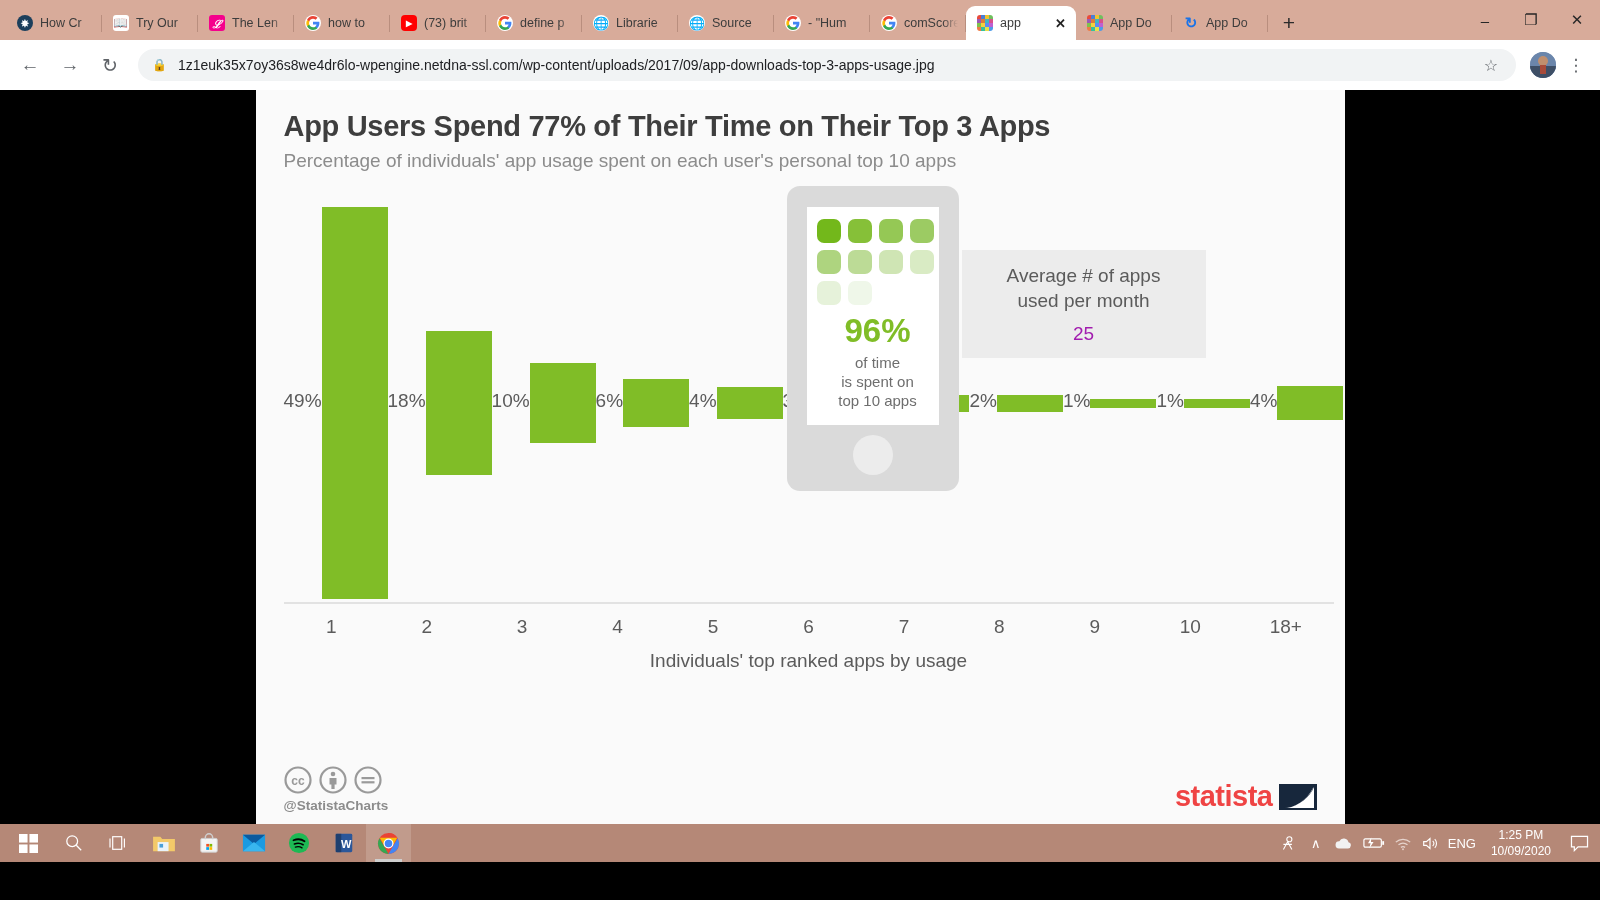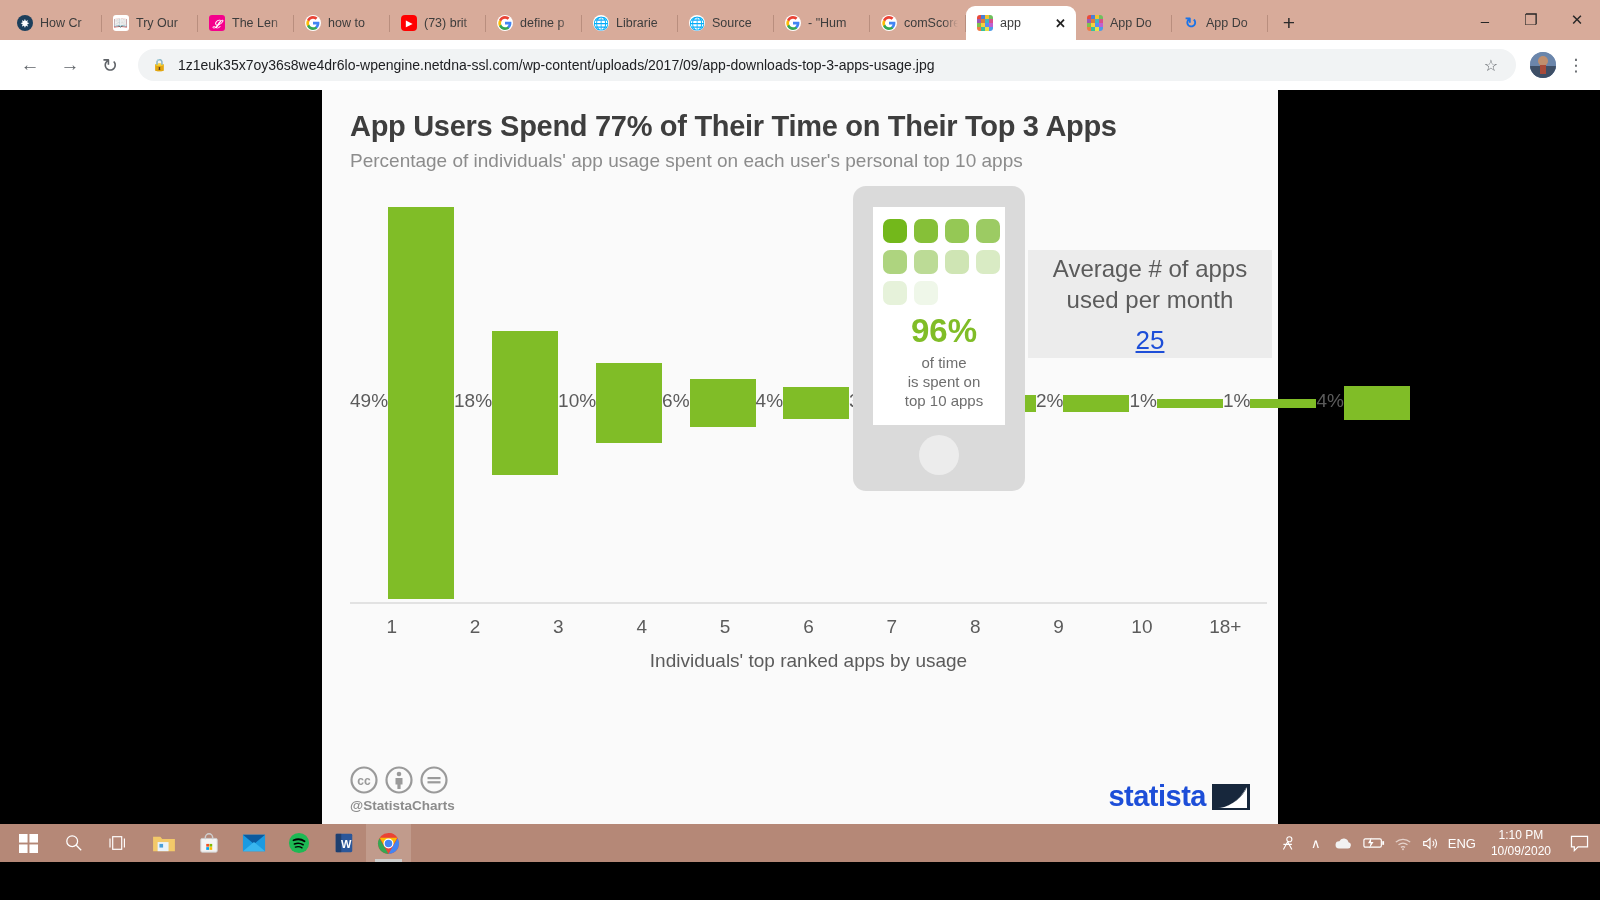--- a/index.html
+++ b/index.html
@@ -82,21 +82,21 @@
   }
   .avatar svg { display: block; }
   .kebab { width: 24px; color: #5f6368; font-size: 17px; text-align: center; }
 
   
   .viewer {
     height: 772px; background: #000; display: flex;
     align-items: flex-start; justify-content: center;
   }
   .infographic {
-    width: 956px; height: 745px; background: #fafafa;
+    width: 1089px; height: 745px; background: #fafafa;
     padding: 20px 11px 0 28px; position: relative;
     color: #4d4d4d;
   }
   .ig-title {
     font-size: 29px; font-weight: bold; color: #3e3e3e;
     letter-spacing: -0.3px; line-height: 1.15;
   }
   .ig-sub { font-size: 19px; color: #8c8c8c; margin-top: 7px; }
 
   .chartarea { position: relative; height: 470px; margin-top: 22px; }
@@ -150,41 +150,41 @@
     bottom: 16px; width: 40px; height: 40px;
     background: #ececec; border-radius: 50%;
   }
   .avgbox {
     position: absolute; left: 678px; top: 56px;
     width: 244px; height: 108px; background: #ececec;
     display: flex; flex-direction: column; align-items: center;
     justify-content: center; z-index: 3;
   }
   .avgbox .lbl {
-    font-size: 24px; color: #5b5b5b; text-align: center; line-height: 1.3;
+    font-size: 19px; color: #5b5b5b; text-align: center; line-height: 1.3;
   }
   .avgbox .val {
-    font-size: 26px; color: #1d4ed8; margin-top: 9px; text-decoration: underline;
+    font-size: 19px; color: #a21caf; margin-top: 9px;
   }
 
   
   .ig-footer {
     position: absolute; left: 28px; right: 28px; bottom: 22px;
     display: flex; align-items: flex-end;
   }
   .cc-icons { display: flex; gap: 7px; }
   .cc-icons svg { display: block; }
   .cc-handle {
     font-size: 13.5px; color: #8c8c8c; font-weight: bold;
     margin-top: 4px;
   }
   .src-lines { margin-left: 22px; font-size: 16.5px; color: #8c8c8c; line-height: 1.45; }
   .statista { margin-left: auto; display: flex; align-items: center; gap: 6px; }
   .statista .word {
-    font-size: 29px; font-weight: bold; color: #1d4ed8; letter-spacing: -0.5px;
+    font-size: 29px; font-weight: bold; color: #ef4444; letter-spacing: -0.5px;
   }
 
   
   .taskbar {
     position: absolute; left: 0; bottom: 0; width: 1600px; height: 38px;
     background: #b58877; display: flex; align-items: center;
     padding-left: 6px; color: #fff;
   }
   .tb-item {
     width: 45px; height: 38px; display: flex; align-items: center;
@@ -610,21 +610,21 @@
       </div>
       <div class="tray-ic">
         <svg width="18" height="15" viewBox="0 0 20 16">
             <path d="M3 6h3l4-3.5v11L6 10H3z" fill="none" stroke="#fff" stroke-width="1.3"></path>
             <path d="M13 5.2a4 4 0 0 1 0 5.6" stroke="#fff" stroke-width="1.2" fill="none"></path>
             <path d="M15.3 3.2a7 7 0 0 1 0 9.6" stroke="#fff" stroke-width="1.2" fill="none"></path>
           </svg>
       </div>
       <div class="tray-ic">ENG</div>
       <div class="clock">
-        <span>1:10 PM</span>
+        <span>1:25 PM</span>
         <span>10/09/2020</span>
       </div>
       <div class="notif">
         <svg width="19" height="17" viewBox="0 0 20 18">
             <path d="M1.5 1.5h17v11h-10l-4 4v-4h-3z" fill="none" stroke="#fff" stroke-width="1.3"></path>
           </svg>
       </div>
     </div>
   </div>
 

